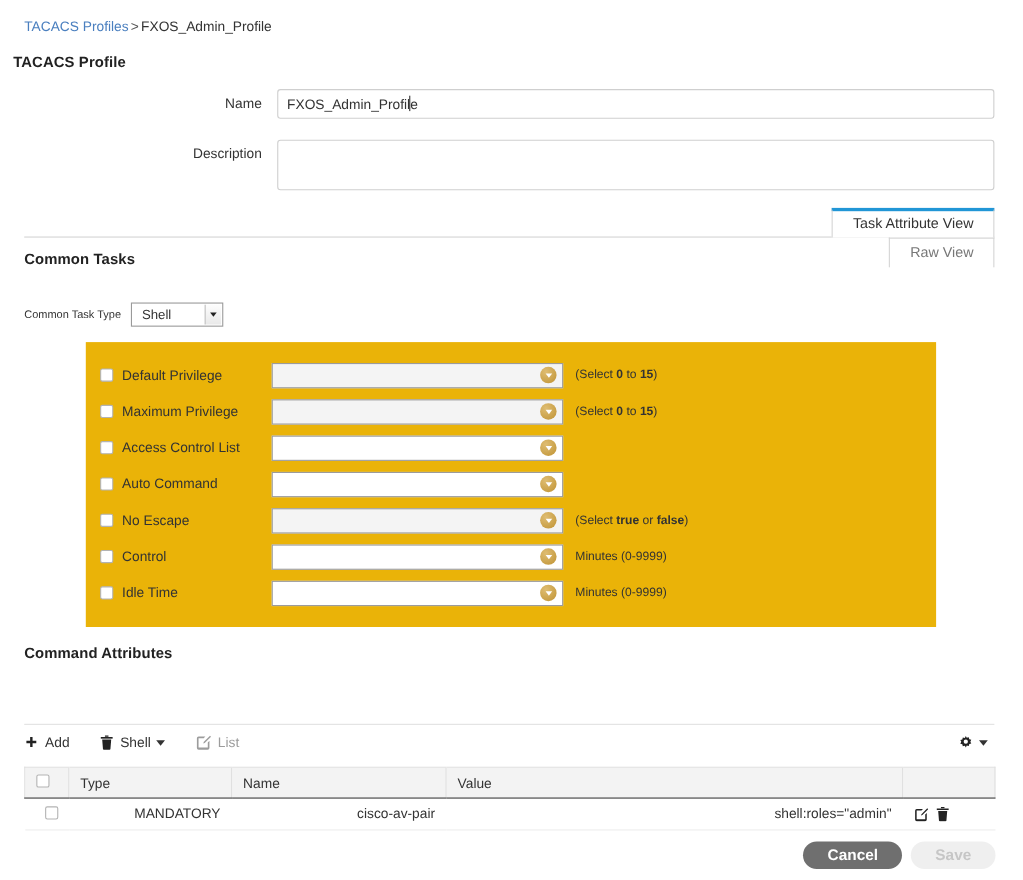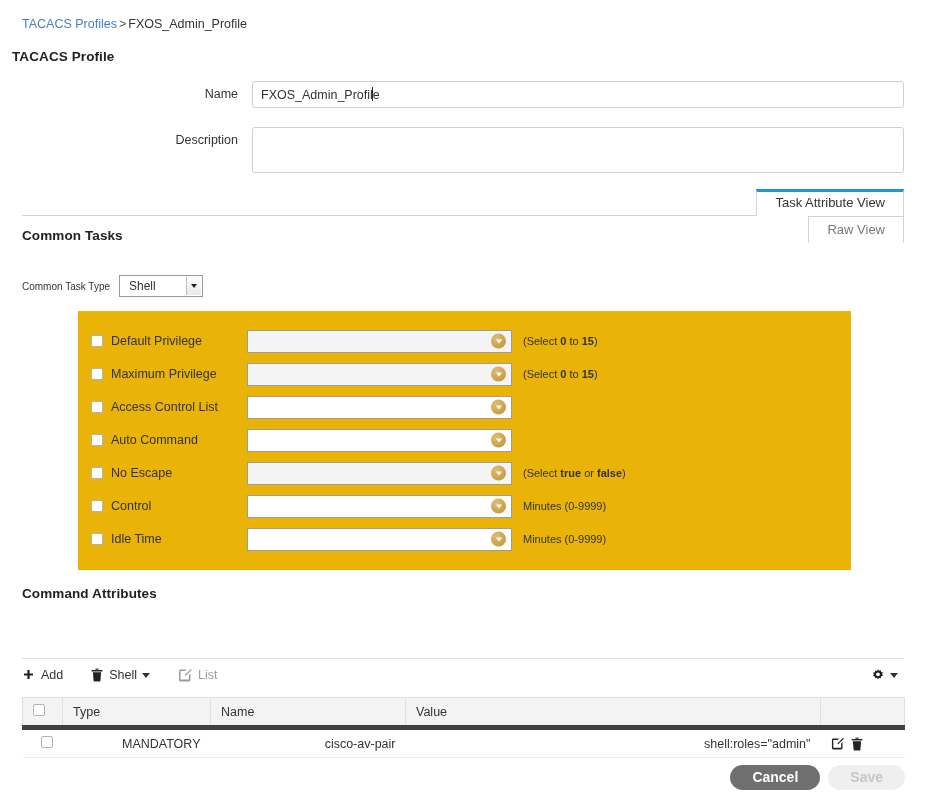--- a/index.html
+++ b/index.html
@@ -163,21 +163,21 @@
     position: absolute; left: 22px; top: 697px;
     width: 882px; border-collapse: collapse; table-layout: fixed;
   }
   .tbl th, .tbl td {
     font-size: 12.5px; color: #333; text-align: left;
     padding: 6px 10px; font-weight: normal;
   }
   .tbl thead tr { background: #f3f3f3; }
   .tbl thead th {
     border-left: 1px solid #e0e0e0;
-    border-top: 1px solid #e0e0e0; border-bottom: 5px solid #404040;
+    border-top: 1px solid #e0e0e0; border-bottom: 1px solid #404040;
     height: 27px;
   }
   .tbl thead th:first-child { border-left: 1px solid #e0e0e0; }
   .tbl thead th:last-child { border-right: 1px solid #e0e0e0; }
   .tbl tbody td { border-bottom: 1px solid #ededed; height: 29px; text-align: right; }
   .col-chk { width: 40px; }
   .col-type { width: 148px; }
   .col-name { width: 195px; }
   .col-val  { width: 415px; }
   .col-act  { width: 84px; }

